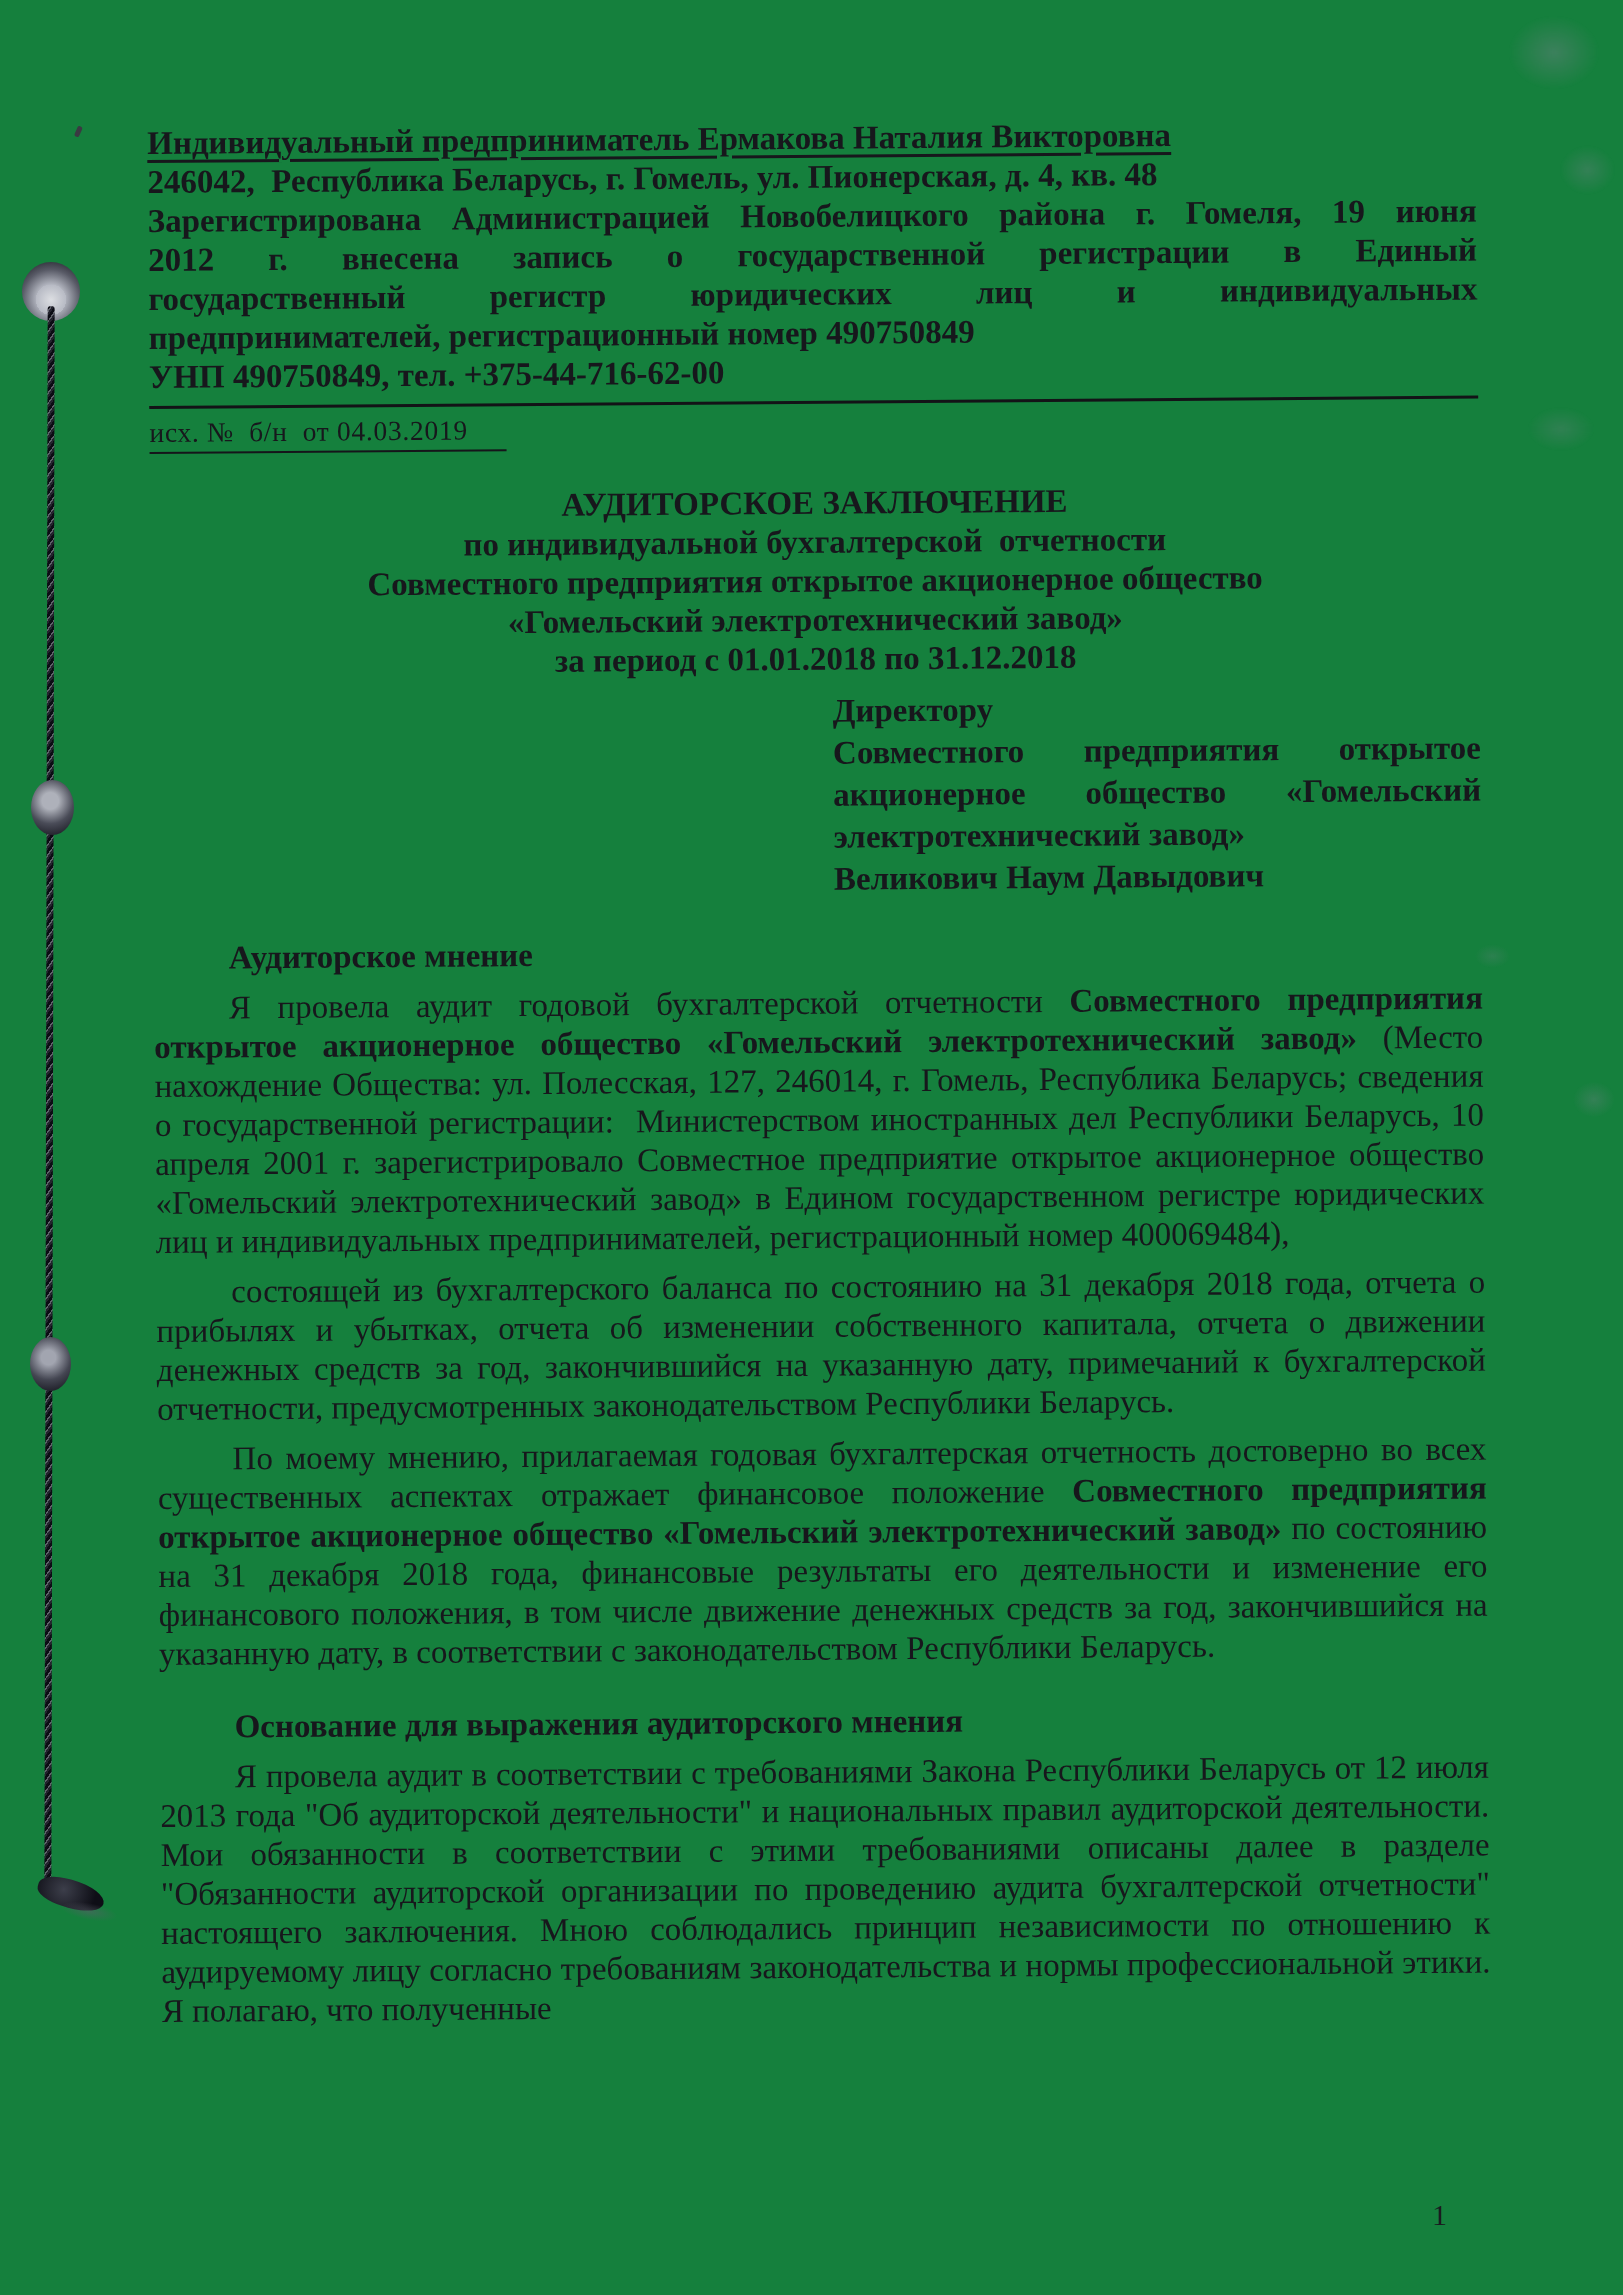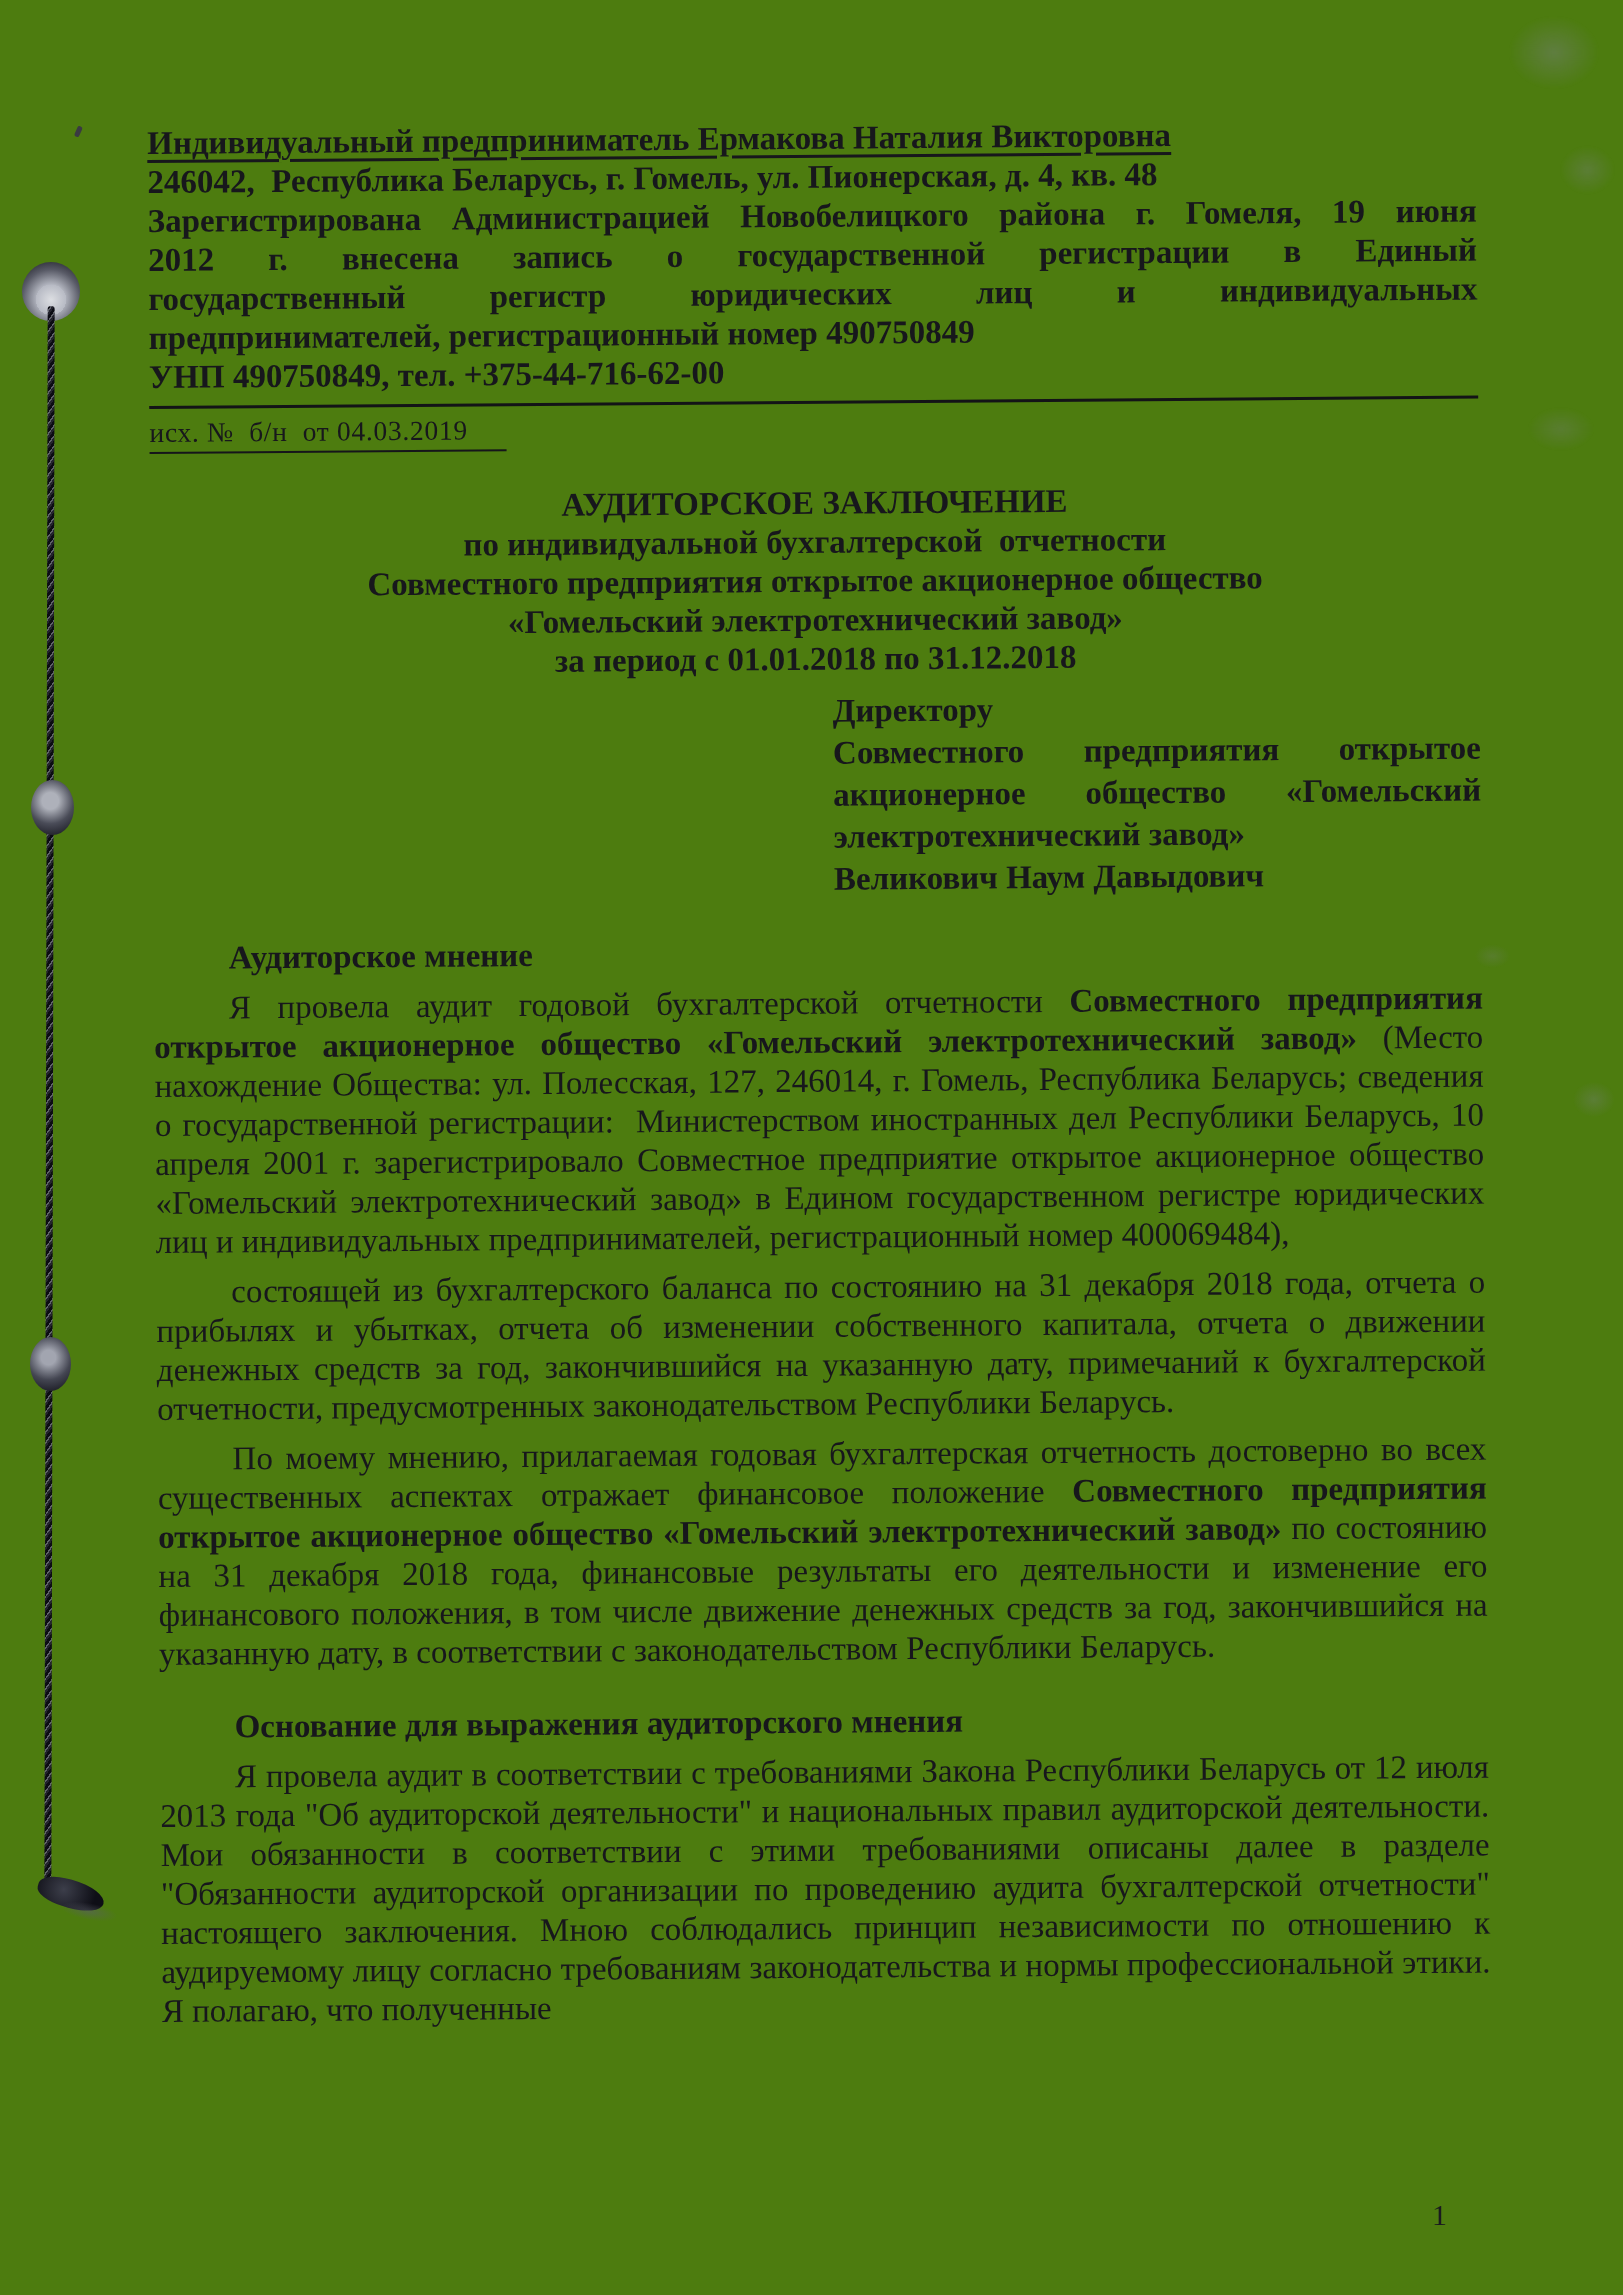--- a/index.html
+++ b/index.html
@@ -4,21 +4,21 @@
 <style>
   html, body { margin: 0; padding: 0; }
   body {
     width: 1623px; height: 2295px;
     background: #f4f4f2;
     font-family: "Liberation Serif", "DejaVu Serif", serif;
   }
   .page {
     position: relative;
     width: 1623px; height: 2295px;
-    background: #4d7c0f;
+    background: #15803d;
     overflow: hidden;
     color: #17171c;
   }
 
   
   .binding { position: absolute; left: 0; top: 0; width: 144px; height: 2029px; }
   .thread {
     position: absolute; left: 46px; top: 306px; width: 7.2px; height: 1587px;
     background: repeating-linear-gradient(125deg, #0c0c14 0 2.6px, #5e6069 2.6px 3.9px, #23232d 3.9px 5.9px);
     border-radius: 3.3px;

